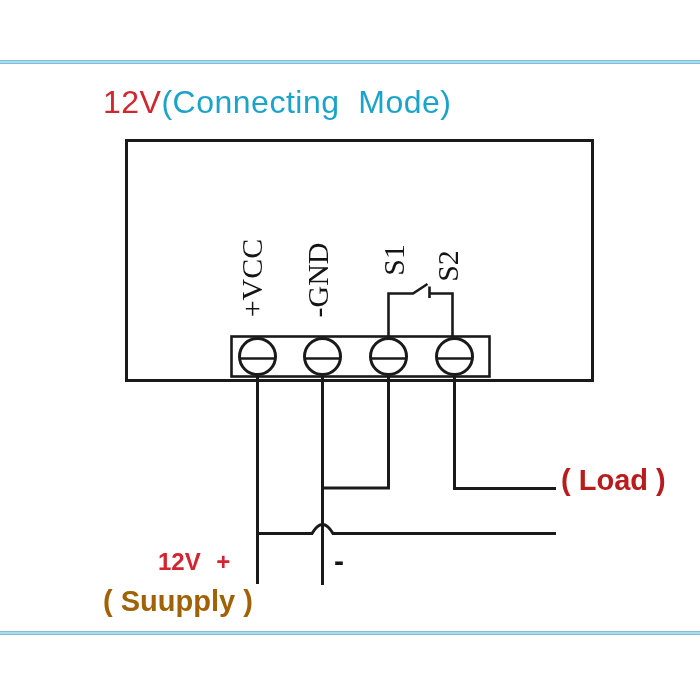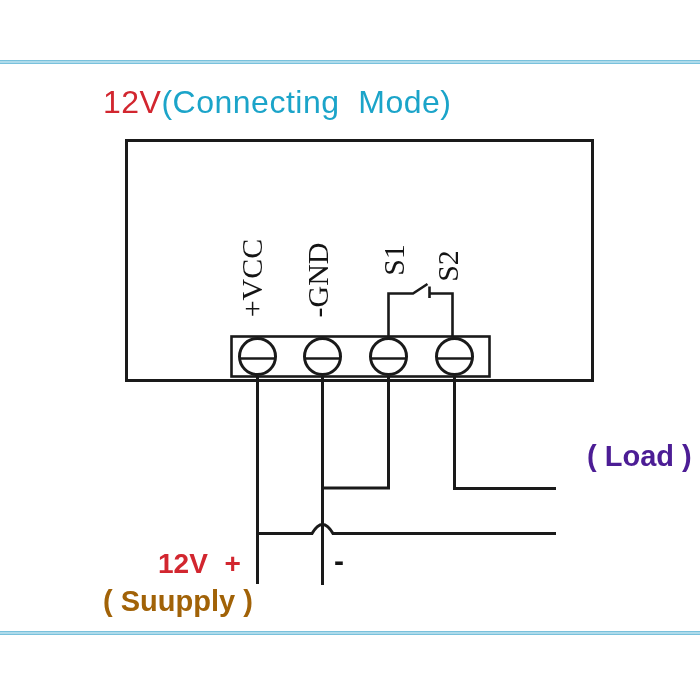--- a/index.html
+++ b/index.html
@@ -24,22 +24,22 @@
     position:absolute;
     font-family:"Liberation Serif",serif;
     font-size:30px;color:#141414;white-space:pre;line-height:1;
     transform:translate(-50%,-50%) rotate(-90deg);
   }
   .rlabel.vcc{left:252px;top:278px;}
   .rlabel.gnd{left:318px;top:280px;}
   .rlabel.s1{left:394px;top:260px;}
   .rlabel.s2{left:448px;top:266px;}
   .clabel{position:absolute;font-weight:bold;white-space:pre;line-height:1;}
-  .load-label{left:561px;top:442px;font-size:29px;color:#4c1d95;margin-left:26px;}
-  .supply-pos-label{left:158px;top:550px;font-size:28px;color:#d2262f;word-spacing:9px;}
+  .load-label{left:561px;top:466px;font-size:29px;color:#b91c1c;}
+  .supply-pos-label{left:158px;top:550px;font-size:24px;color:#d2262f;word-spacing:9px;}
   .supply-neg-label{left:334px;top:546px;font-size:30px;color:#141414;}
   .supply-name-label{left:103px;top:587px;font-size:29px;color:#a16207;}
 </style>
 </head>
 <body>
 
 <div>
 
   <div class="hline top"></div>
   <div class="hline bottom"></div>

